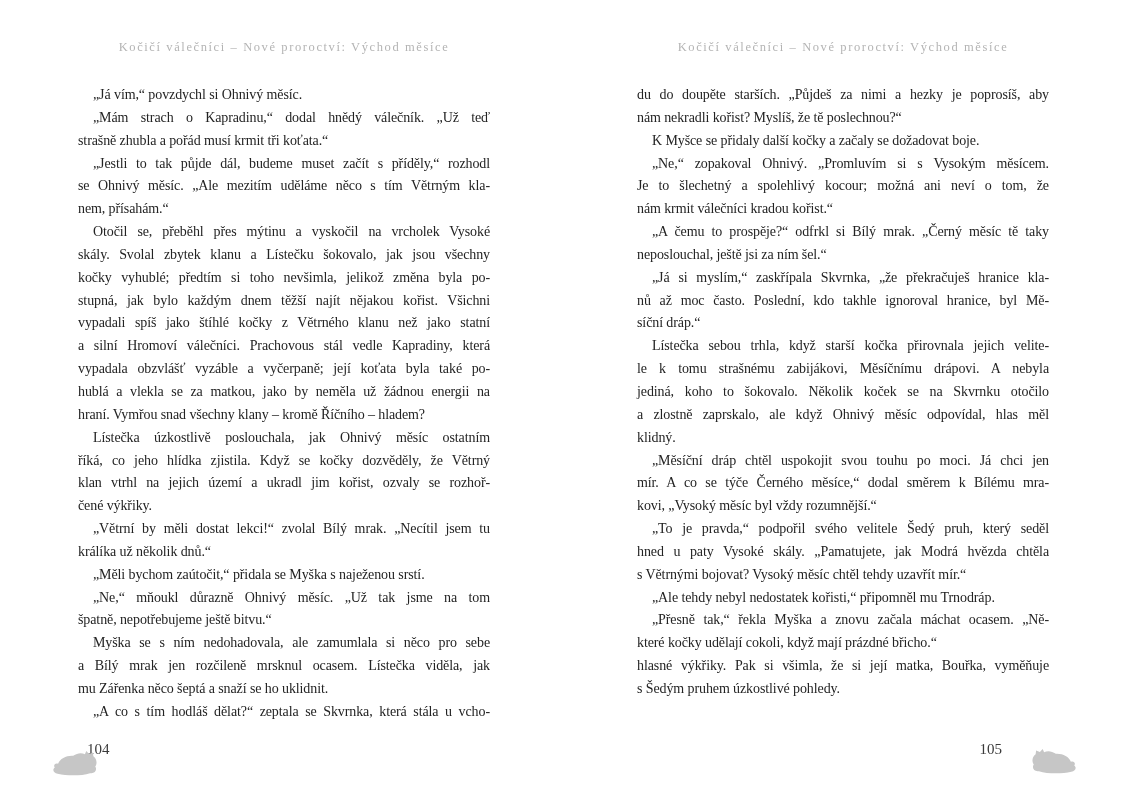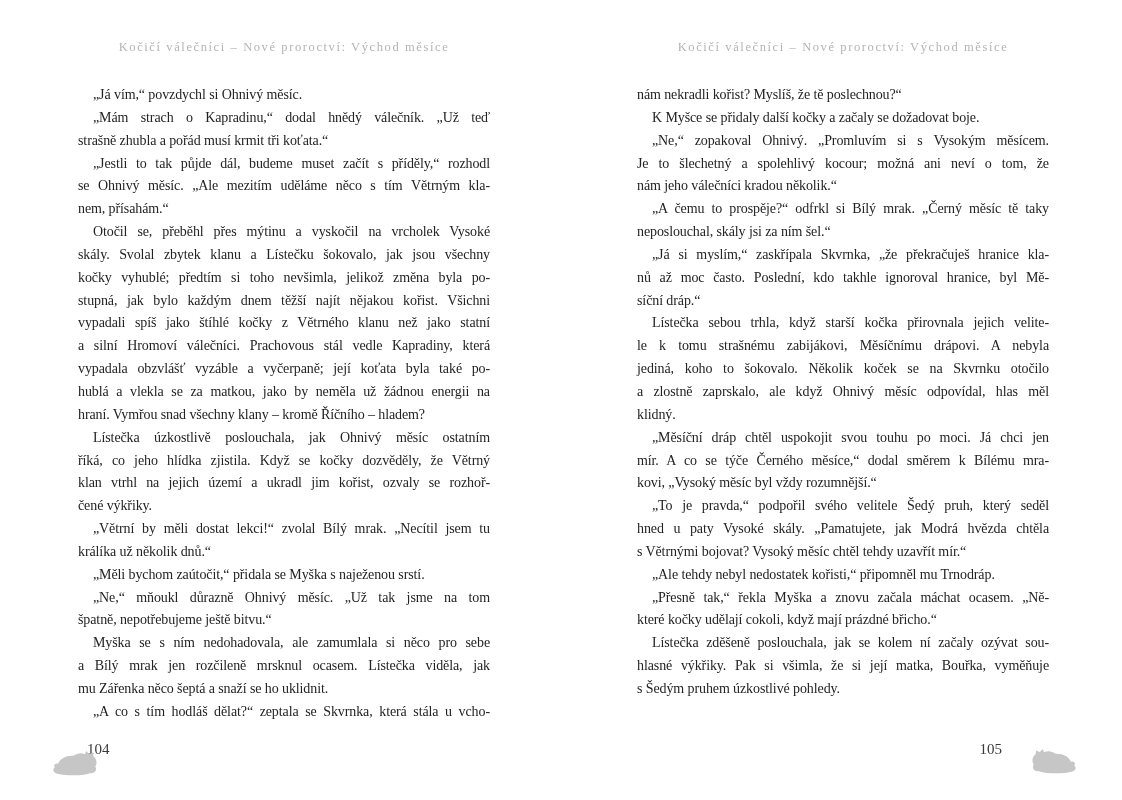--- a/index.html
+++ b/index.html
@@ -92,45 +92,45 @@
       </div>
     <div class="pagenum pagenum-left">104</div>
     <svg class="cat cat-left" viewBox="0 0 100 55" preserveAspectRatio="xMidYMid meet">
       <path d="M12,48 C3,47 0,39 6,35 C2,30 7,24 13,27 C17,16 31,9 45,10 C54,4 63,3 70,7 L73,0 L79,6 L87,3 L88,11 C95,16 97,26 92,33 C97,40 91,49 81,47 C62,53 32,53 12,48 Z"></path>
     </svg>
   </div>
 
   <div class="page page-right">
     <div class="running-header">Kočičí válečníci – Nové proroctví: Východ měsíce</div>
     <div class="text-block">
+        <div class="line">du do doupěte starších. „Půjdeš za nimi a hezky je poprosíš, aby</div>
         <div class="line last">nám nekradli kořist? Myslíš, že tě poslechnou?“</div>
         <div class="line indent last">K Myšce se přidaly další kočky a začaly se dožadovat boje.</div>
         <div class="line indent">„Ne,“ zopakoval Ohnivý. „Promluvím si s Vysokým měsícem.</div>
         <div class="line">Je to šlechetný a spolehlivý kocour; možná ani neví o tom, že</div>
-        <div class="line last">nám jeho válečníci kradou několik.“</div>
+        <div class="line last">nám krmit válečníci kradou kořist.“</div>
         <div class="line indent">„A čemu to prospěje?“ odfrkl si Bílý mrak. „Černý měsíc tě taky</div>
-        <div class="line last">neposlouchal, skály jsi za ním šel.“</div>
+        <div class="line last">neposlouchal, ještě jsi za ním šel.“</div>
         <div class="line indent">„Já si myslím,“ zaskřípala Skvrnka, „že překračuješ hranice kla-</div>
         <div class="line">nů až moc často. Poslední, kdo takhle ignoroval hranice, byl Mě-</div>
         <div class="line last">síční dráp.“</div>
         <div class="line indent">Lístečka sebou trhla, když starší kočka přirovnala jejich velite-</div>
         <div class="line">le k tomu strašnému zabijákovi, Měsíčnímu drápovi. A nebyla</div>
         <div class="line">jediná, koho to šokovalo. Několik koček se na Skvrnku otočilo</div>
         <div class="line">a zlostně zaprskalo, ale když Ohnivý měsíc odpovídal, hlas měl</div>
         <div class="line last">klidný.</div>
         <div class="line indent">„Měsíční dráp chtěl uspokojit svou touhu po moci. Já chci jen</div>
         <div class="line">mír. A co se týče Černého měsíce,“ dodal směrem k Bílému mra-</div>
         <div class="line last">kovi, „Vysoký měsíc byl vždy rozumnější.“</div>
         <div class="line indent">„To je pravda,“ podpořil svého velitele Šedý pruh, který seděl</div>
         <div class="line">hned u paty Vysoké skály. „Pamatujete, jak Modrá hvězda chtěla</div>
         <div class="line last">s Větrnými bojovat? Vysoký měsíc chtěl tehdy uzavřít mír.“</div>
         <div class="line indent last">„Ale tehdy nebyl nedostatek kořisti,“ připomněl mu Trnodráp.</div>
         <div class="line indent">„Přesně tak,“ řekla Myška a znovu začala máchat ocasem. „Ně-</div>
         <div class="line last">které kočky udělají cokoli, když mají prázdné břicho.“</div>
-        <div class="line indent">Lístečka zděšeně poslouchala, jak se kolem ní začaly ozývat sou-</div>
         <div class="line">hlasné výkřiky. Pak si všimla, že si její matka, Bouřka, vyměňuje</div>
         <div class="line last">s Šedým pruhem úzkostlivé pohledy.</div>
       </div>
     <div class="pagenum pagenum-right">105</div>
     <svg class="cat cat-right" viewBox="0 0 100 55" preserveAspectRatio="xMidYMid meet">
       <path d="M12,48 C3,47 0,39 6,35 C2,30 7,24 13,27 C17,16 31,9 45,10 C54,4 63,3 70,7 L73,0 L79,6 L87,3 L88,11 C95,16 97,26 92,33 C97,40 91,49 81,47 C62,53 32,53 12,48 Z"></path>
     </svg>
   </div>
 
 </div>

